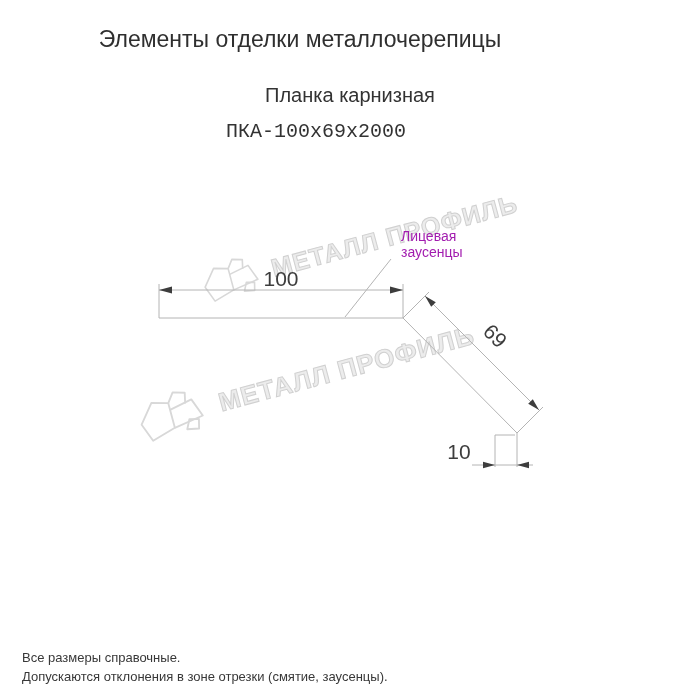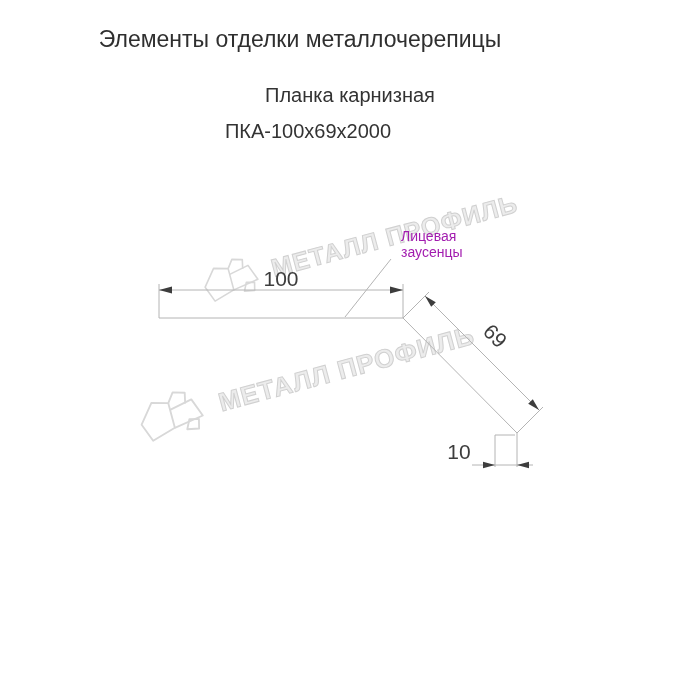--- a/index.html
+++ b/index.html
@@ -10,22 +10,22 @@
   }
   .page-title{
     position:absolute;top:26px;left:0;width:600px;
     text-align:center;font-size:23px;color:#2f2f2f;z-index:3;
   }
   .product-name{
     position:absolute;top:84px;left:0;width:700px;
     text-align:center;font-size:20px;color:#333333;z-index:3;
   }
   .product-code{
-    position:absolute;top:120px;left:0;width:616px;
-    text-align:center;font-size:20px;color:#333333;z-index:3;
+    position:absolute;top:120px;left:8px;width:616px;
+    text-align:center;font-size:20px;color:#333333;z-index:3;font-family:Liberation Mono, monospace;
   }
   .watermark{
     position:absolute;display:flex;align-items:center;gap:10px;
     transform:rotate(-15deg);transform-origin:0 50%;
     z-index:1;pointer-events:none;
   }
   .wm-upper{left:202px;top:262px;}
   .wm-lower{left:136px;top:396px;}
   .wm-text{
     font-size:26px;font-weight:bold;letter-spacing:1px;white-space:nowrap;
@@ -110,13 +110,15 @@
     <text class="dim-text" x="459" y="459" text-anchor="middle">10</text>
   </g>
 </svg>
 
 <div class="face-label">
   <div>Лицевая</div>
   <div>заусенцы</div>
 </div>
 
 <div class="footer-notes">
+  <div>Все размеры справочные.</div>
+  <div>Допускаются отклонения в зоне отрезки (смятие, заусенцы).</div>
 </div>
 
 </body></html>

